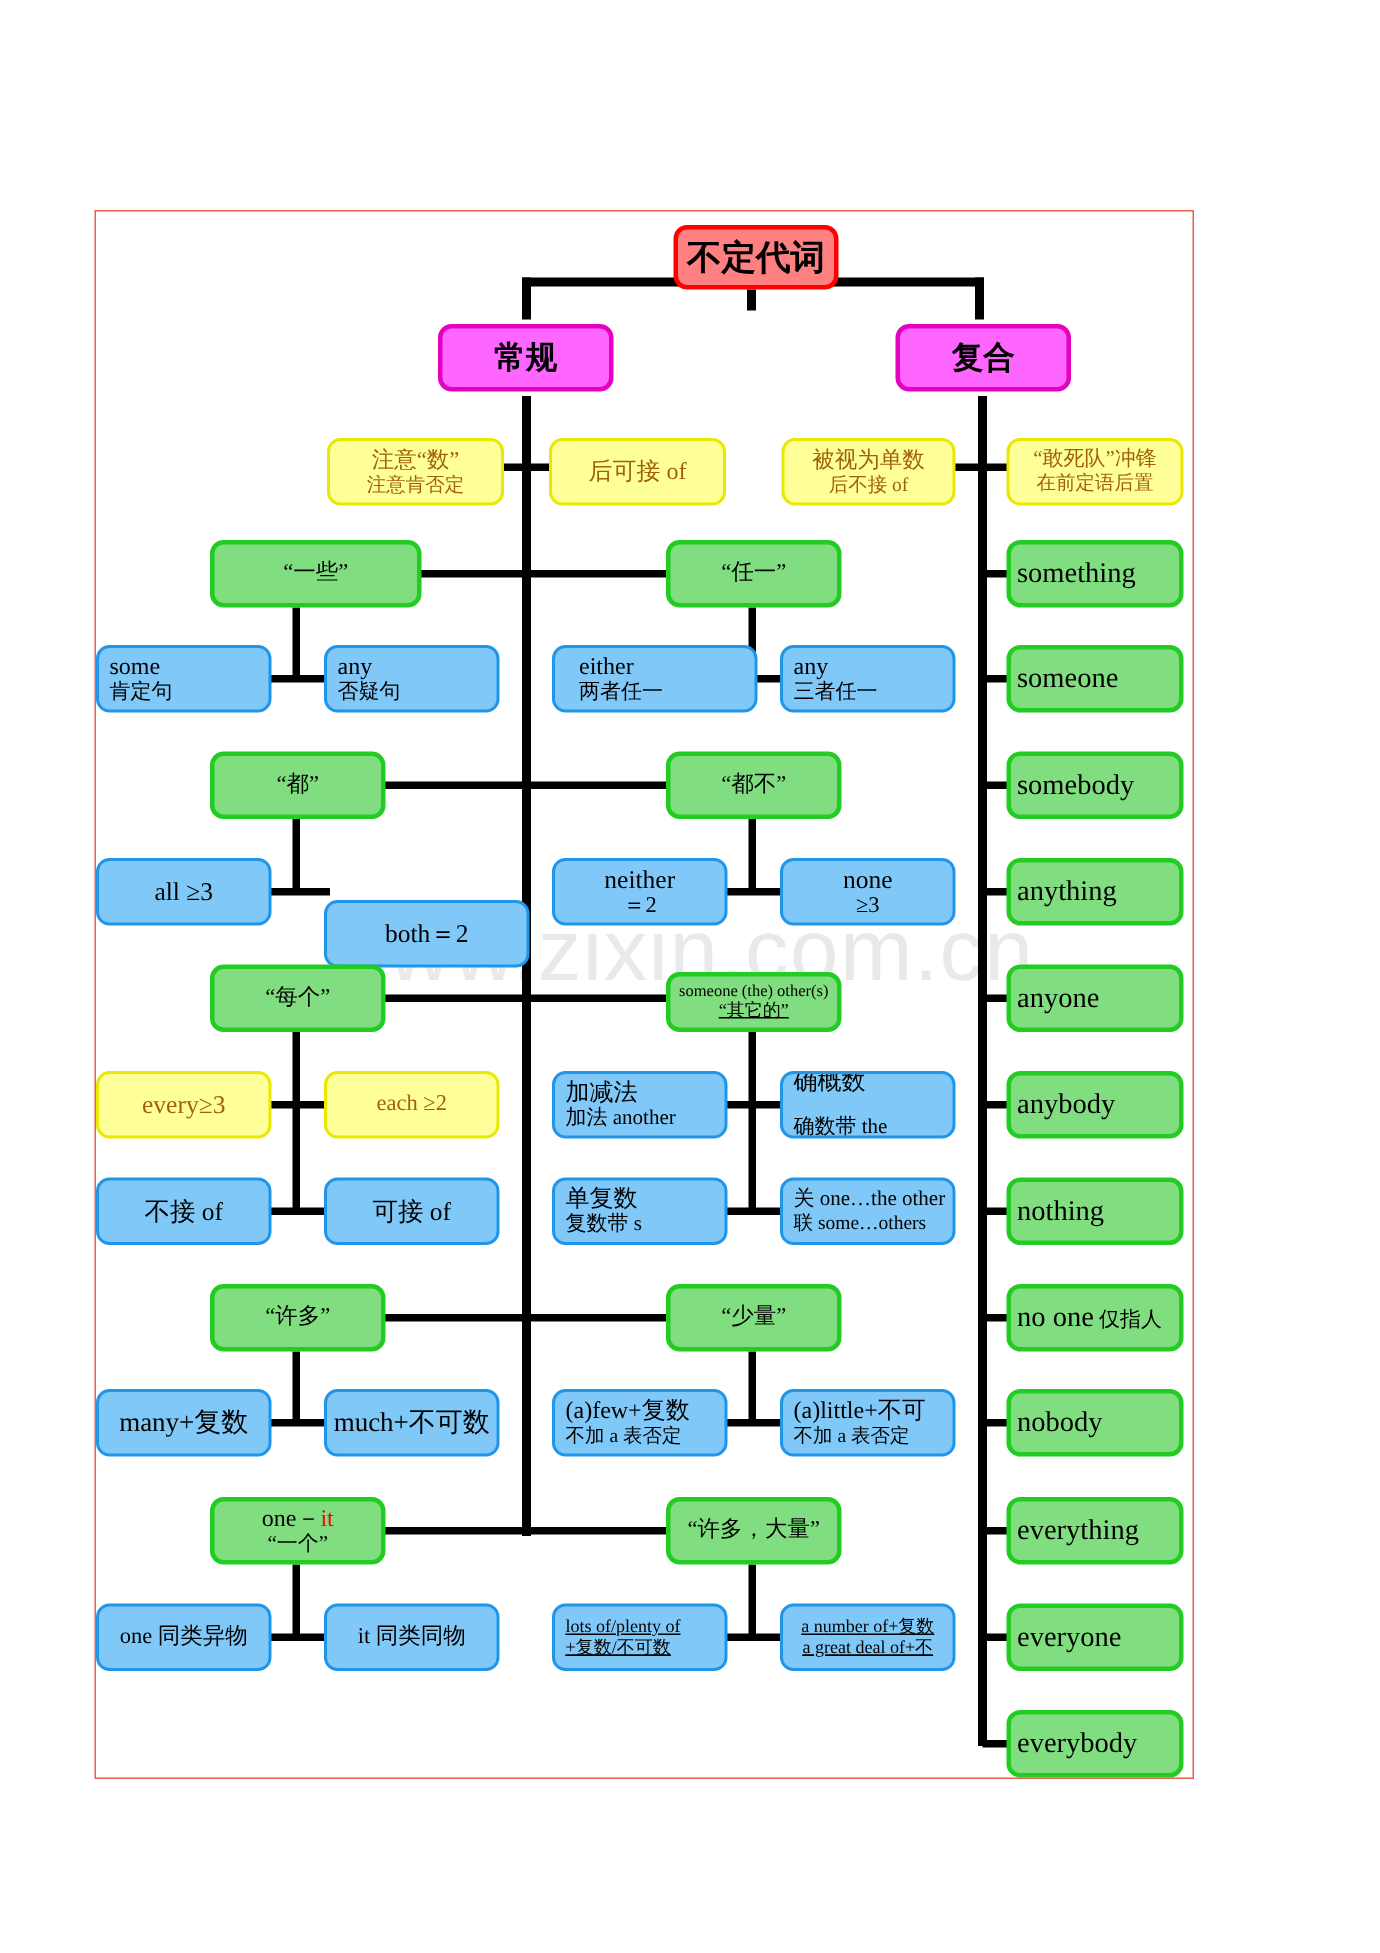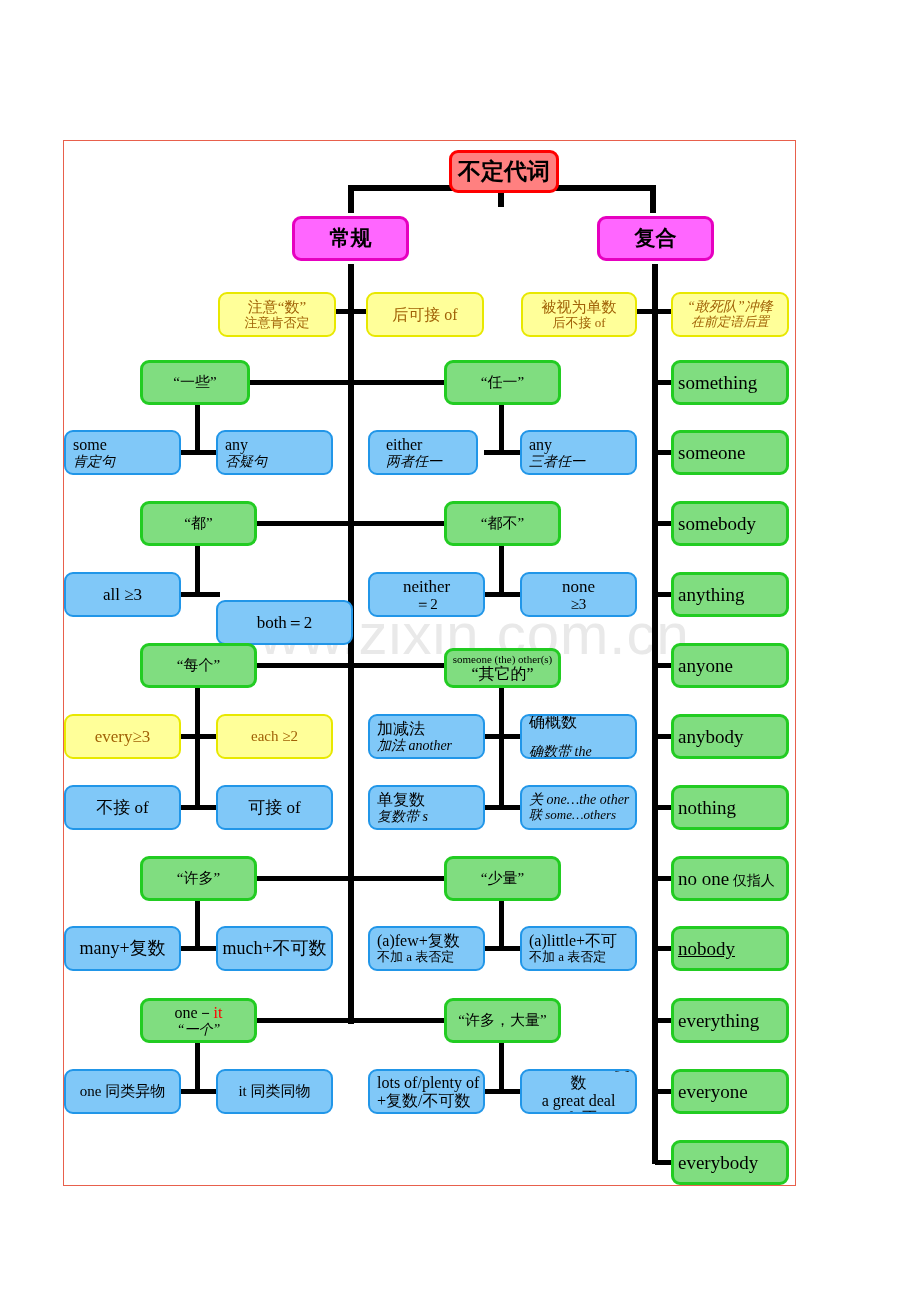--- a/index.html
+++ b/index.html
@@ -13,23 +13,23 @@
   .root{background:#ff8080;border:3px solid #ff0000;border-radius:9px;font-size:23px;font-weight:bold;color:#000;}
   .cat{background:#ff66ff;border:3px solid #e600c0;border-radius:9px;font-size:21px;font-weight:bold;color:#000;}
   .yel{background:#ffff99;border:2px solid #e8e800;border-radius:9px;color:#a16207;}
   .grn{background:#80dd80;border:3px solid #22cc22;border-radius:9px;color:#000;}
   .blu{background:#80c8f8;border:2px solid #2196e8;border-radius:9px;color:#000;}
   .red-i{color:#ff0000;}
   .fs18{font-size:18px;}
   .fs17{font-size:17px;}
   .fs16{font-size:16px;}
   .fs15{font-size:15px;}
-  .fs14{font-size:14px;font-style:italic;}
+  .fs14{font-size:14px;}
   .fs13{font-size:13px;}
-  .fs12{font-size:16px;}
+  .fs12{font-size:12px;text-decoration:underline;}
   .fs11{font-size:11px;}
   .lft{align-items:flex-start;text-align:left;padding-left:7px;}
   .cmp{font-size:19px;}
   .cmp .l1{text-align:left;padding-left:8px;}
   .sm-suffix{font-size:14px;}
 </style>
 </head>
 <body>
 
 <div id="page">
@@ -115,35 +115,35 @@
   </div>
   <div class="node yel fs15" style="left:521px;top:292px;width:116px;height:45px;">
     <span class="l1">被视为单数</span>
     <span class="l2 fs13">后不接 of</span>
   </div>
   <div class="node yel fs14" style="left:671px;top:292px;width:118px;height:45px;">
     <span class="l1">“敢死队”冲锋</span>
     <span class="l2 fs13">在前定语后置</span>
   </div>
 
-  <div class="node grn fs15" style="left:140px;top:360px;width:110px;height:45px;">
+  <div class="node grn fs15" style="left:140px;top:360px;width:141px;height:45px;">
     <span class="l1">“一些”</span>
   </div>
   <div class="node grn fs15" style="left:444px;top:360px;width:117px;height:45px;">
     <span class="l1">“任一”</span>
   </div>
   <div class="node blu lft fs16" style="left:64px;top:430px;width:117px;height:45px;">
     <span class="l1">some</span>
     <span class="l2 fs14">肯定句</span>
   </div>
   <div class="node blu lft fs16" style="left:216px;top:430px;width:117px;height:45px;">
     <span class="l1">any</span>
     <span class="l2 fs14">否疑句</span>
   </div>
-  <div class="node blu lft fs16" style="left:368px;top:430px;width:110px;height:45px;padding-left:16px;">
+  <div class="node blu lft fs16" style="left:368px;top:430px;width:137px;height:45px;padding-left:16px;">
     <span class="l1">either</span>
     <span class="l2 fs14">两者任一</span>
   </div>
   <div class="node blu lft fs16" style="left:520px;top:430px;width:117px;height:45px;">
     <span class="l1">any</span>
     <span class="l2 fs14">三者任一</span>
   </div>
 
   <div class="node grn fs15" style="left:140px;top:501px;width:117px;height:45px;">
     <span class="l1">“都”</span>
@@ -262,21 +262,21 @@
   </div>
   <div class="node grn cmp" style="left:671px;top:714px;width:118px;height:45px;">
     <span class="l1"><span>anybody</span><span class="sm-suffix"></span></span>
   </div>
   <div class="node grn cmp" style="left:671px;top:785px;width:118px;height:45px;">
     <span class="l1"><span>nothing</span><span class="sm-suffix"></span></span>
   </div>
   <div class="node grn cmp" style="left:671px;top:856px;width:118px;height:45px;">
     <span class="l1"><span>no one</span><span class="sm-suffix"> 仅指人</span></span>
   </div>
-  <div class="node grn cmp" style="left:671px;top:926px;width:118px;height:45px;text-decoration:underline;">
+  <div class="node grn cmp" style="left:671px;top:926px;width:118px;height:45px;">
     <span class="l1"><span>nobody</span><span class="sm-suffix"></span></span>
   </div>
   <div class="node grn cmp" style="left:671px;top:998px;width:118px;height:45px;">
     <span class="l1"><span>everything</span><span class="sm-suffix"></span></span>
   </div>
   <div class="node grn cmp" style="left:671px;top:1069px;width:118px;height:45px;">
     <span class="l1"><span>everyone</span><span class="sm-suffix"></span></span>
   </div>
   <div class="node grn cmp" style="left:671px;top:1140px;width:118px;height:45px;">
     <span class="l1"><span>everybody</span><span class="sm-suffix"></span></span>

